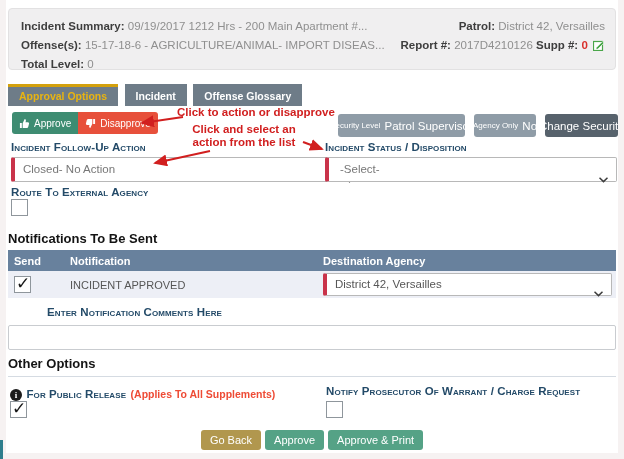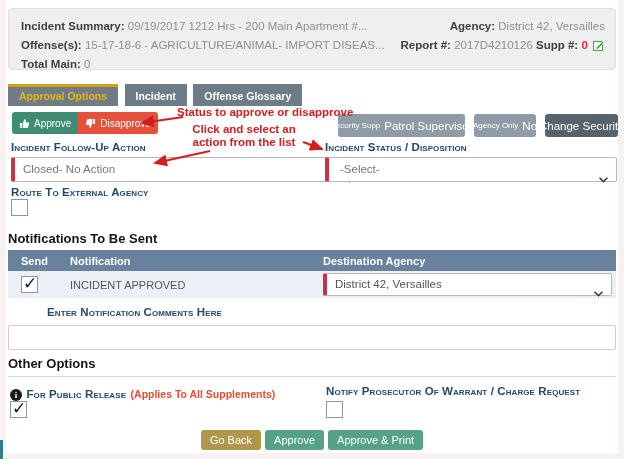--- a/index.html
+++ b/index.html
@@ -67,21 +67,21 @@
     content:"\2713";position:absolute;left:1px;top:-4px;
     font-size:17px;font-weight:700;color:#161616;
   }
   .section-title{font-size:13px;font-weight:700;color:#141414;white-space:nowrap;}
   .divider{position:absolute;height:1px;background:#d5dbe2;}
 
   
   .ntable{left:8px;top:250px;width:608px;}
   .ntable .hrow{display:flex;background:#68819d;color:#fff;font-weight:700;font-size:11px;height:21px;align-items:center;}
   .ntable .drow{display:flex;background:#edeff6;height:27px;align-items:center;position:relative;}
-  .c-send{width:55px;padding-left:13px;box-sizing:border-box;}
+  .c-send{width:55px;padding-left:6px;box-sizing:border-box;}
   .c-notif{width:255px;padding-left:7px;box-sizing:border-box;}
   .c-dest{flex:1;padding-left:5px;box-sizing:border-box;}
   .drow-text{font-size:11px;color:#565656;}
 
   
   .note{position:absolute;color:#d11f1f;font-weight:700;font-size:11.5px;white-space:nowrap;z-index:6;}
   .arrows{position:absolute;left:0;top:0;z-index:5;pointer-events:none;}
 
   .red-note{color:#ee4b35;font-weight:700;font-size:10.5px;margin-top:24px;}
   .info-icon{
@@ -103,25 +103,25 @@
 <div class="abs summary-panel">
   <div class="sum-line" style="left:12px;top:11px;">
     <span class="sum-label">Incident Summary:</span>
     <span class="sum-value">09/19/2017 1212 Hrs - 200 Main Apartment #...</span>
   </div>
   <div class="sum-line" style="left:12px;top:30px;">
     <span class="sum-label">Offense(s):</span>
     <span class="sum-value">15-17-18-6 - AGRICULTURE/ANIMAL- IMPORT DISEAS...</span>
   </div>
   <div class="sum-line" style="left:12px;top:49px;">
-    <span class="sum-label">Total Main:</span>
+    <span class="sum-label">Total Level:</span>
     <span class="sum-value">0</span>
   </div>
   <div class="sum-line right-align" style="top:11px;">
-    <span class="sum-label">Agency:</span>
+    <span class="sum-label">Patrol:</span>
     <span class="sum-value">District 42, Versailles</span>
   </div>
   <div class="sum-line right-align" style="top:30px;">
     <span class="sum-label">Report #:</span>
     <span class="sum-value">2017D4210126</span>
     <span class="sum-label">Supp #:</span>
     <span class="supp-value">0</span>
     <span style="display:inline-block;vertical-align:-2px;margin-left:2px;cursor:pointer;">
       <svg width="12" height="12" viewBox="0 0 12 12">
         <rect x="0.5" y="2.5" width="9" height="9" fill="#ffffff" stroke="#4aa64a" stroke-width="1.2"></rect>
@@ -151,32 +151,32 @@
           <g transform="rotate(180 6 6)">
             <path d="M1 5.5h2.1V11H1zM4 11V5.8L6.2 1.2c.9 0 1.5.8 1.3 1.7L7.1 4.5h2.7c.8 0 1.4.8 1.2 1.6l-.9 3.4c-.2.9-.9 1.5-1.8 1.5H4z" fill="#ffffff"></path>
           </g>
         </svg>
     </span>
     <span>Disapprove</span>
   </span>
 </div>
 
 <div class="abs btn btn-security" style="left:338px;top:114px;width:127px;">
-  <span class="small-part">Security Supp</span>
+  <span class="small-part">Security Level</span>
   <span>Patrol Supervisor</span>
 </div>
 <div class="abs btn btn-security" style="left:474px;top:114px;width:62px;">
   <span class="small-part">Agency Only</span>
   <span>No</span>
 </div>
 <div class="abs btn btn-changesec" style="left:545px;top:114px;width:73px;">
   <span>Change Security</span>
 </div>
 
-<div class="note" style="left:177px;top:106px;">Status to approve or disapprove</div>
+<div class="note" style="left:177px;top:106px;">Click to action or disapprove</div>
 <div class="note" style="left:186px;top:123px;width:116px;text-align:center;white-space:normal;line-height:13px;">
   <span>Click and select an</span><br>
   <span>action from the list</span>
 </div>
 <svg class="arrows" width="624" height="200" viewBox="0 0 624 200">
   <defs>
     <marker id="ah" markerWidth="8" markerHeight="8" refX="6" refY="3" orient="auto">
       <path d="M0 0L7 3L0 6z" fill="#d11f1f"></path>
     </marker>
   </defs>

